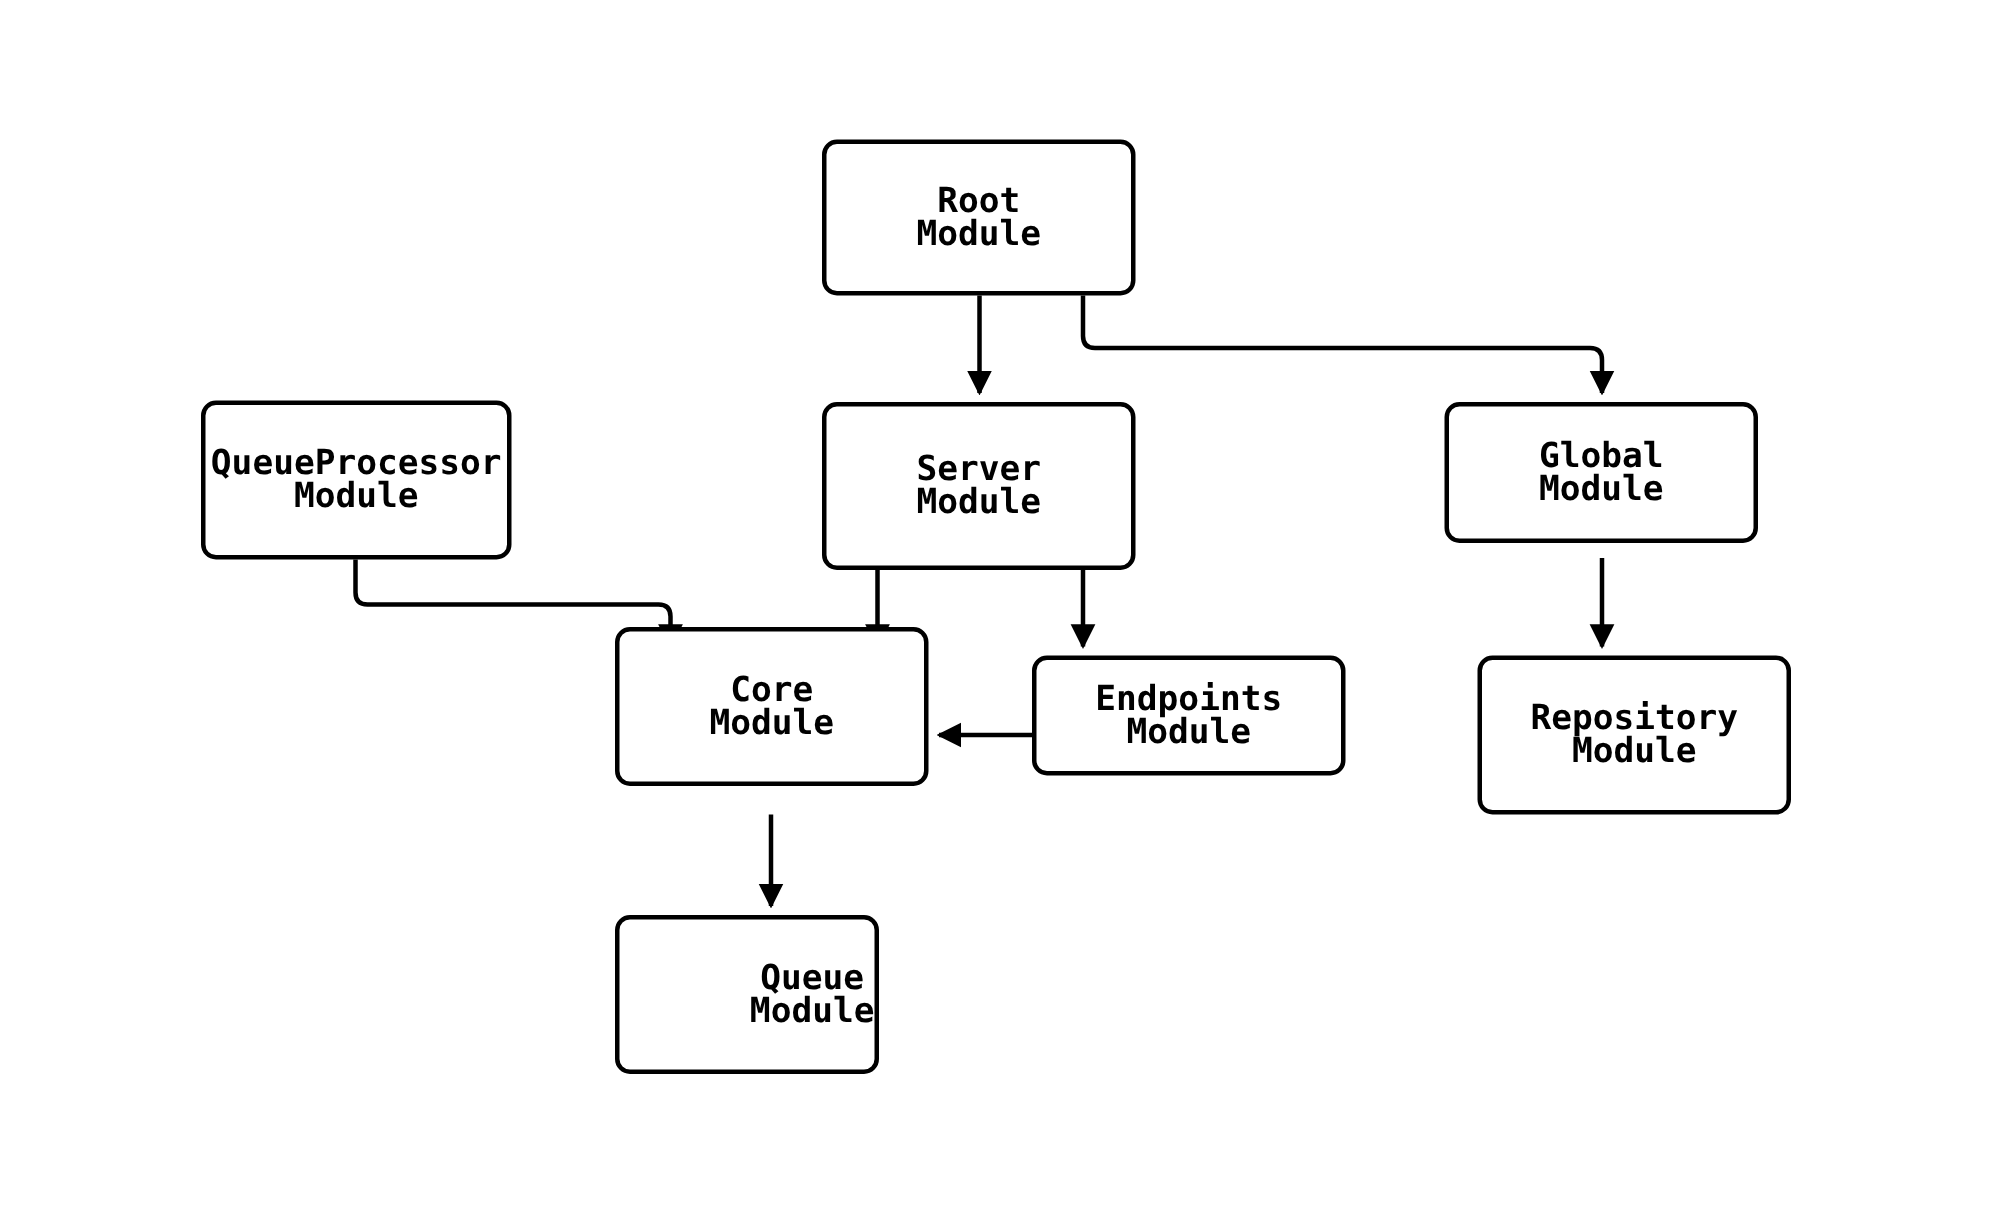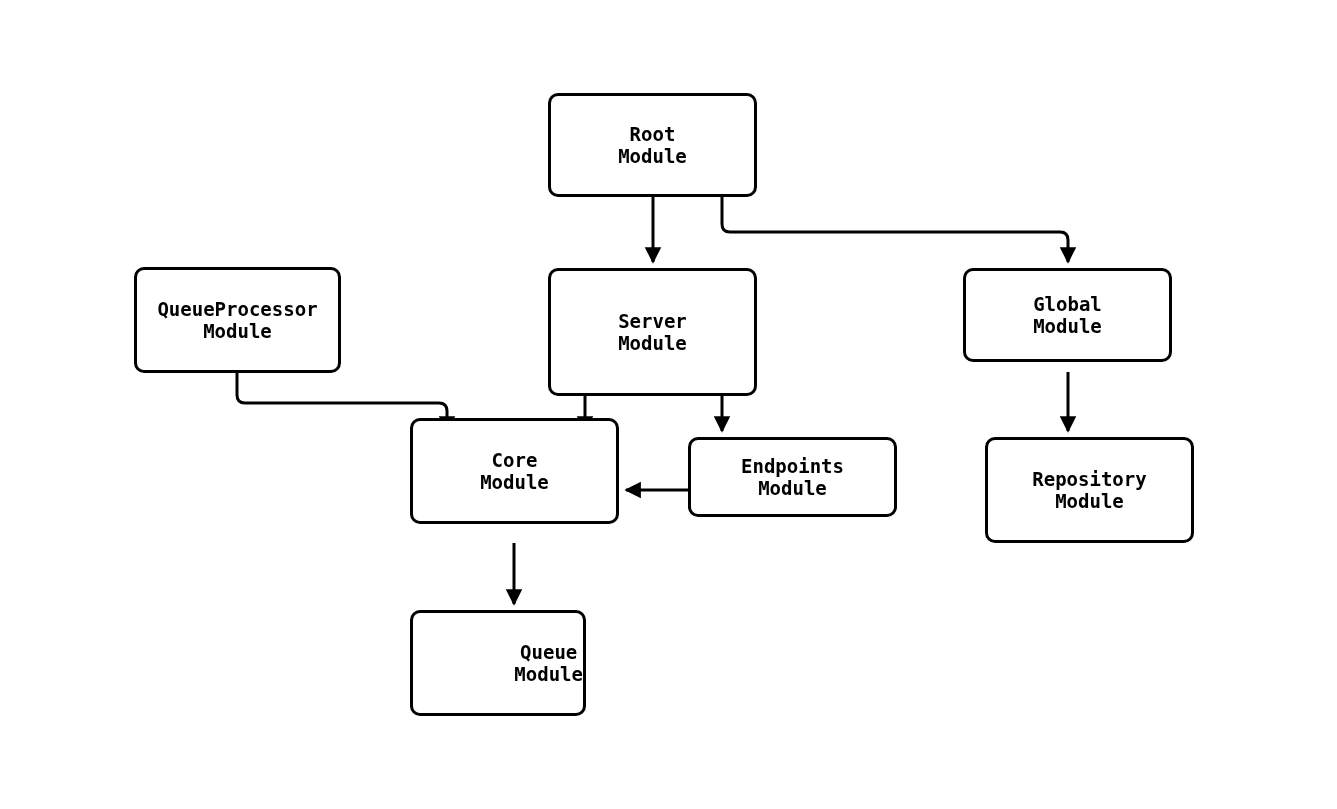--- a/index.html
+++ b/index.html
@@ -33,29 +33,29 @@
     background: #ffffff;
     border: 3px solid #000000;
     border-radius: 10px;
     display: flex;
     align-items: center;
     justify-content: center;
   }
   .node-label {
     white-space: pre-line;
     text-align: center;
-    font-size: 19px;
+    font-size: 23px;
     line-height: 22px;
     font-weight: bold;
     color: #000000;
   }
   
   #n-root          { left: 548px;  top: 93px;  width: 209px; height: 104px; }
   #n-queueprocessor{ left: 134px;  top: 267px; width: 207px; height: 106px; }
-  #n-server        { left: 548px;  top: 268px; width: 209px; height: 128px; align-items: center; }
+  #n-server        { left: 548px;  top: 268px; width: 209px; height: 112px; align-items: center; }
   #n-global        { left: 963px;  top: 268px; width: 209px; height: 94px; }
   #n-core          { left: 410px;  top: 418px; width: 209px; height: 106px; }
   #n-endpoints     { left: 688px;  top: 437px; width: 209px; height: 80px; }
   #n-repository    { left: 963px;  top: 437px; width: 209px; height: 106px; margin-left: 22px; }
   #n-queue         { left: 410px;  top: 610px; width: 176px; height: 106px; justify-content: flex-end; }
 </style>
 </head>
 <body>
 
 <div class="canvas">

